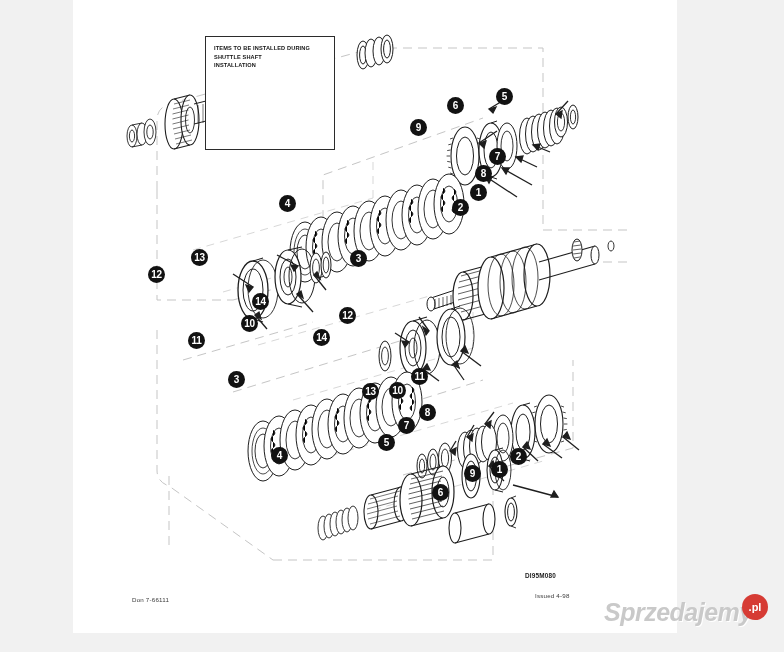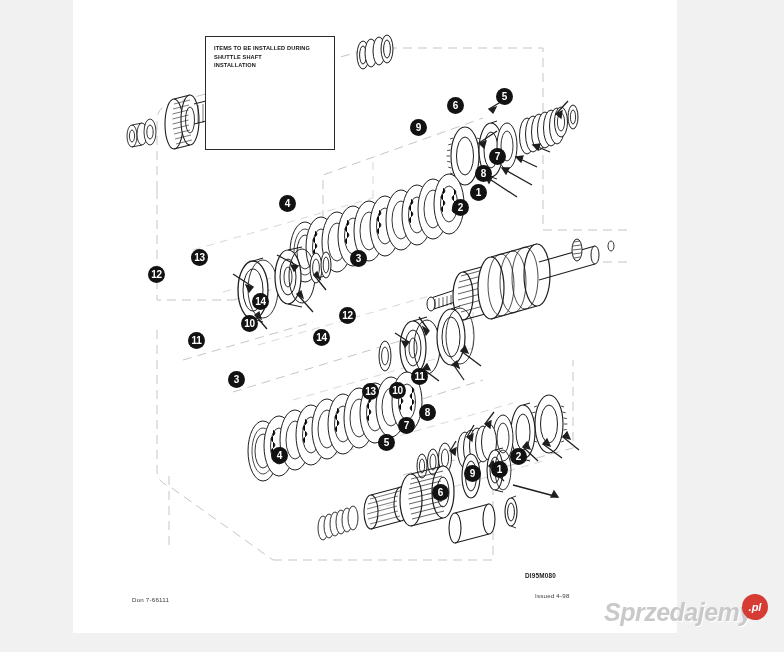--- a/index.html
+++ b/index.html
@@ -86,21 +86,20 @@
   }
   #wm-badge{
     position:absolute;
     left:138px;top:-4px;
     width:26px;height:26px;
     border-radius:50%;
     background:#d63b34;
     color:#ffffff;
     font-size:11px;
     font-weight:bold;
-    font-style:italic;
     line-height:26px;
     text-align:center;
   }
 </style>
 </head>
 <body>
 
 <div id="page">
 
   <svg id="sheet" viewBox="0 0 604 633">

